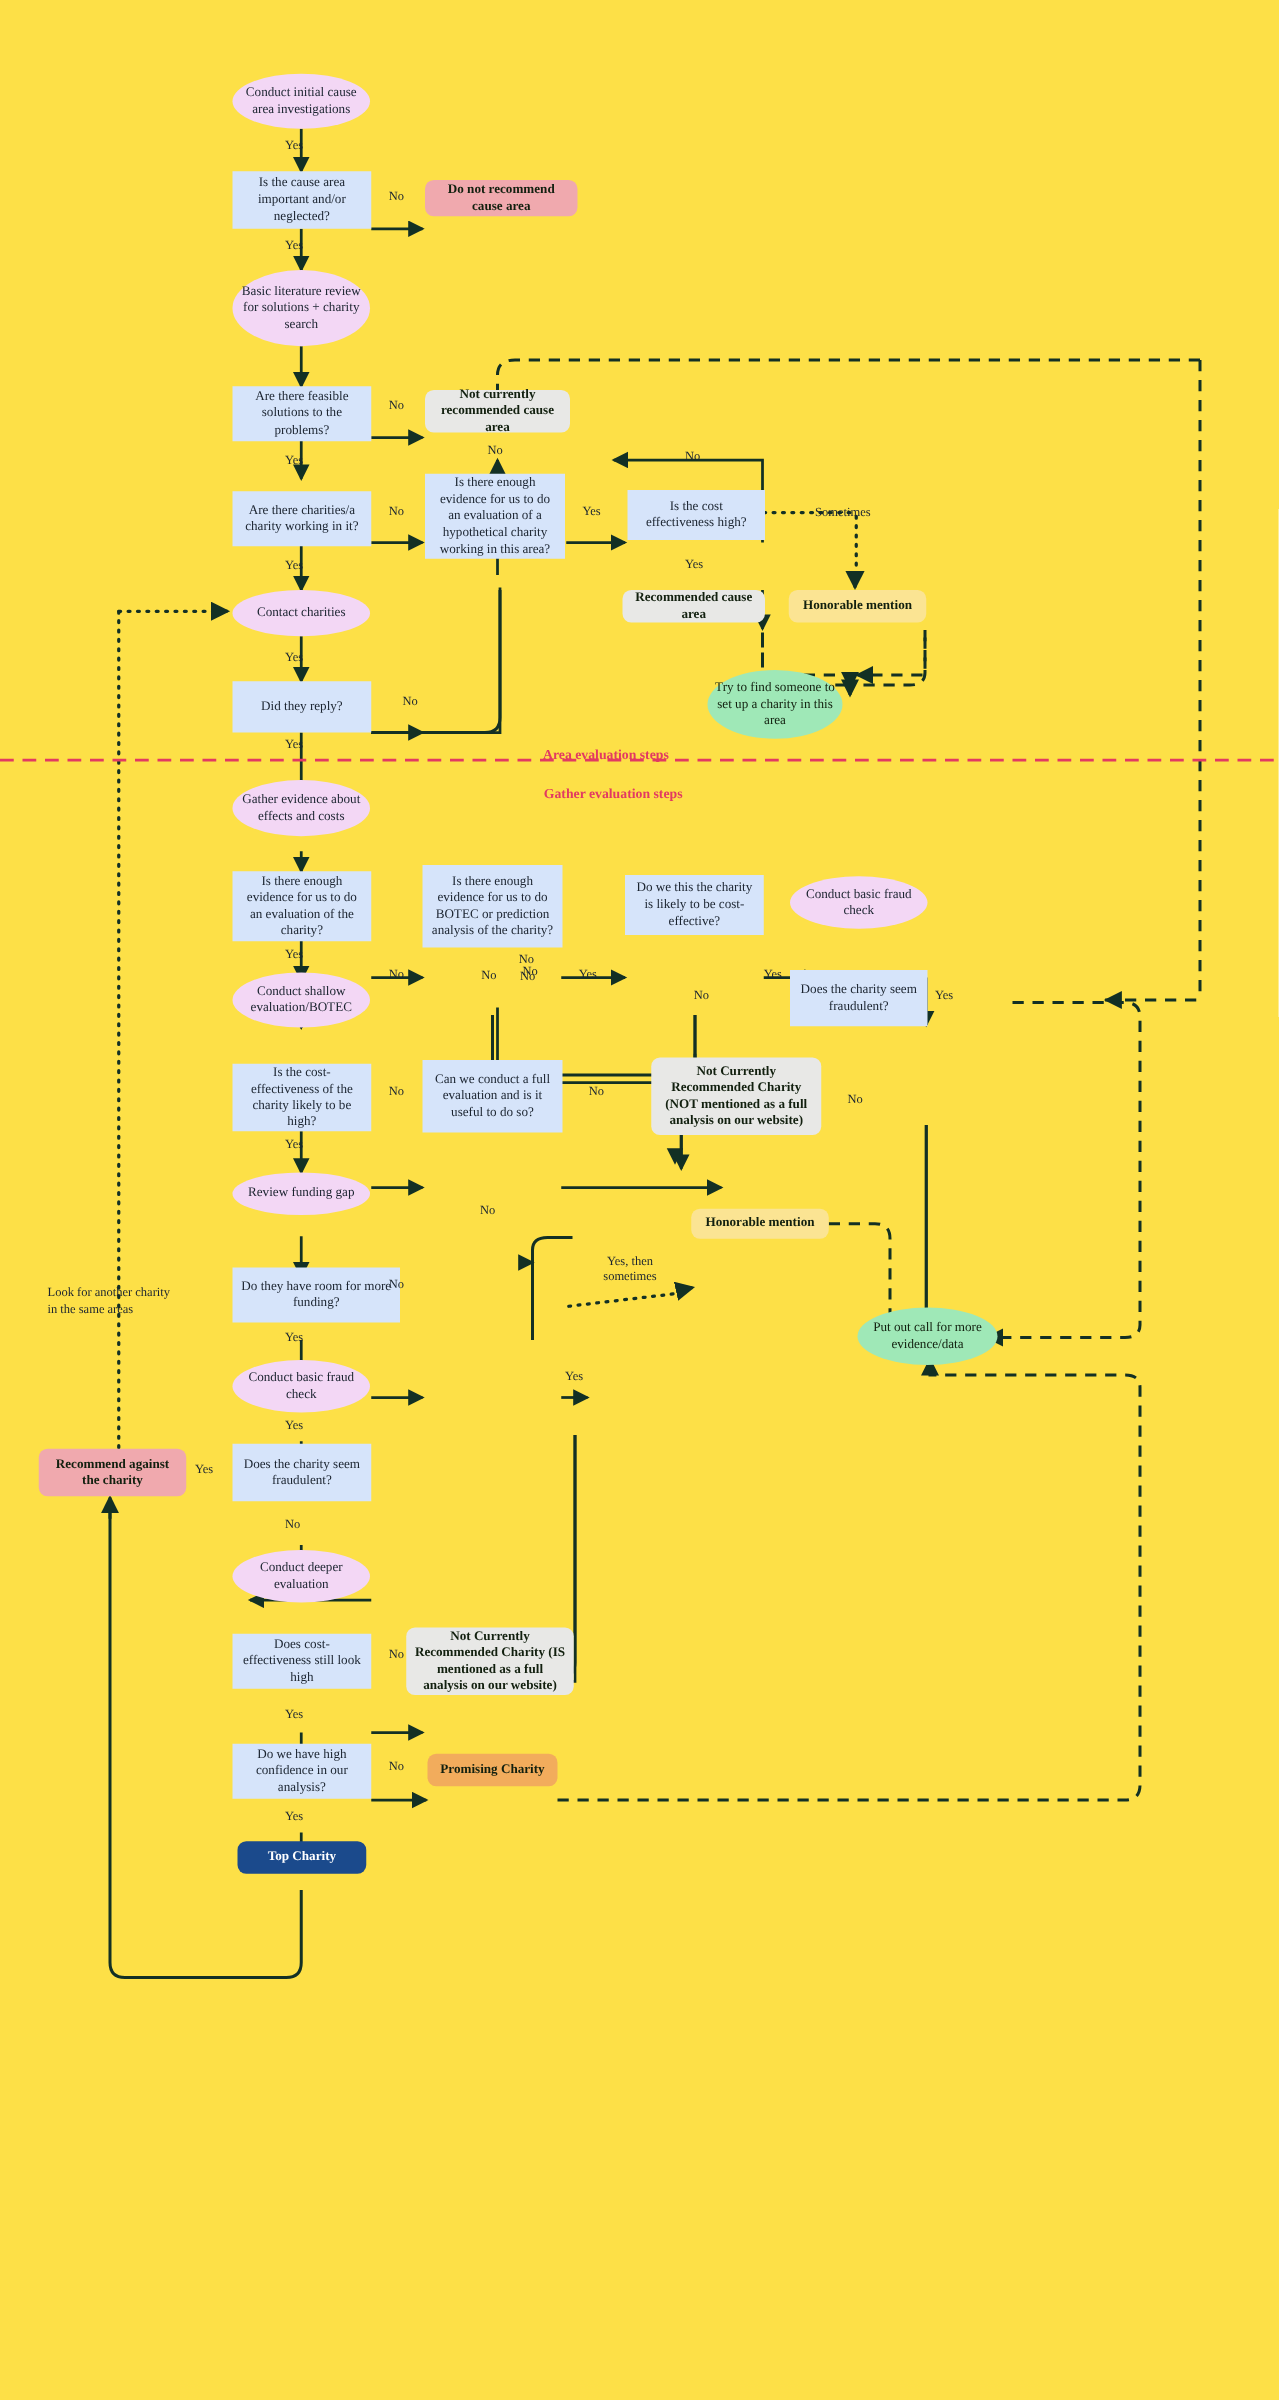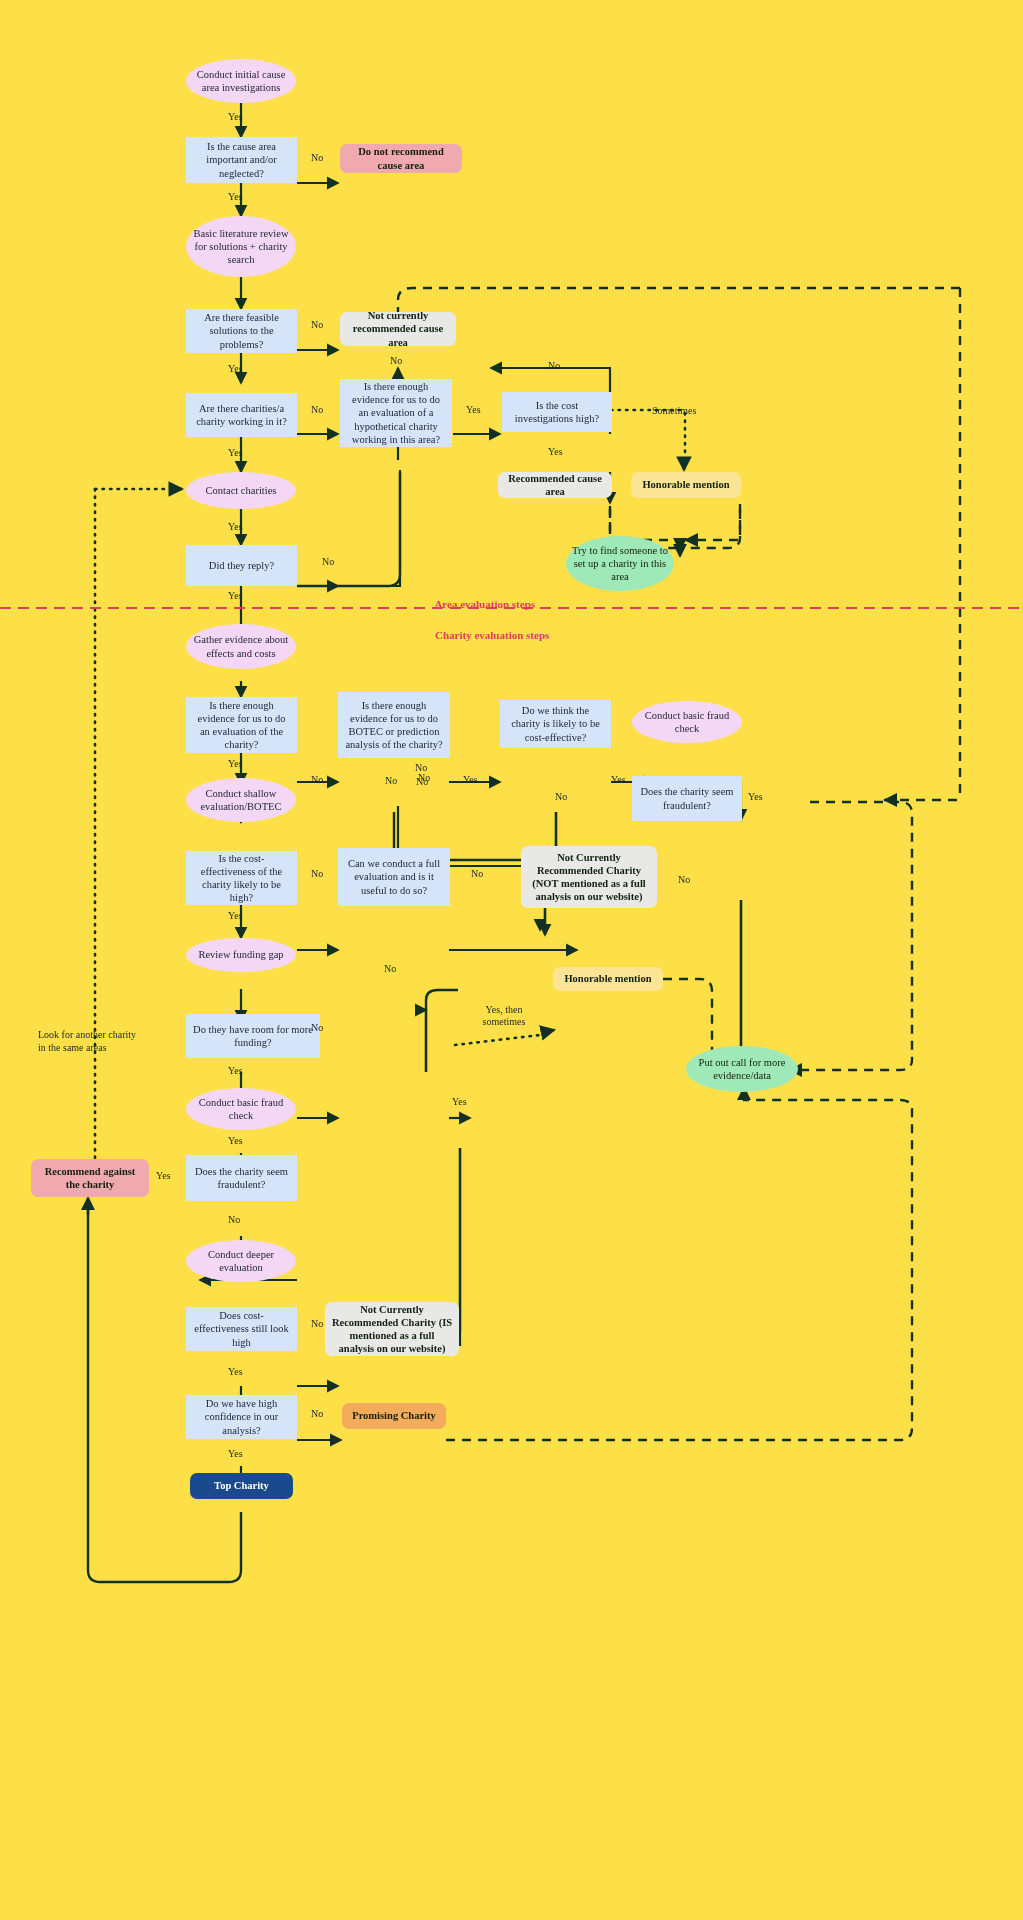--- a/index.html
+++ b/index.html
@@ -187,21 +187,21 @@
 
   <div class="node decision" style="left:186px;top:393px;width:111px;height:44px;">
     <span class="txt">Are there charities/a charity working in it?</span>
   </div>
 
   <div class="node decision" style="left:340px;top:379px;width:112px;height:68px;">
     <span class="txt">Is there enough evidence for us to do an evaluation of a hypothetical charity working in this area?</span>
   </div>
 
   <div class="node decision" style="left:502px;top:392px;width:110px;height:40px;">
-    <span class="txt">Is the cost investigations high?</span>
+    <span class="txt">Is the cost effectiveness high?</span>
   </div>
 
   <div class="node terminal-grey" style="left:498px;top:472px;width:114px;height:26px;">
     <span class="txt">Recommended cause area</span>
   </div>
 
   <div class="node terminal-yellow" style="left:631px;top:472px;width:110px;height:26px;">
     <span class="txt">Honorable mention</span>
   </div>
 
@@ -223,21 +223,21 @@
 
   <div class="node decision" style="left:186px;top:697px;width:111px;height:56px;">
     <span class="txt">Is there enough evidence for us to do an evaluation of the charity?</span>
   </div>
 
   <div class="node decision" style="left:338px;top:692px;width:112px;height:66px;">
     <span class="txt">Is there enough evidence for us to do BOTEC or prediction analysis of the charity?</span>
   </div>
 
   <div class="node decision" style="left:500px;top:700px;width:111px;height:48px;">
-    <span class="txt">Do we think the charity is likely to be cost-effective?</span>
+    <span class="txt">Do we this the charity is likely to be cost-effective?</span>
   </div>
 
   <div class="node process" style="left:632px;top:701px;width:110px;height:42px;">
     <span class="txt">Conduct basic fraud check</span>
   </div>
 
   <div class="node decision" style="left:632px;top:776px;width:110px;height:45px;">
     <span class="txt">Does the charity seem fraudulent?</span>
   </div>
 
@@ -356,16 +356,16 @@
   <div class="edgelabel" style="left:452px;top:1096px;"><span>Yes</span></div>
   <div class="edgelabel" style="left:311px;top:1318px;"><span>No</span></div>
   <div class="edgelabel" style="left:228px;top:1366px;"><span>Yes</span></div>
   <div class="edgelabel" style="left:311px;top:1408px;"><span>No</span></div>
   <div class="edgelabel" style="left:228px;top:1448px;"><span>Yes</span></div>
 
   <div class="sectionlabel" style="left:424px;top:586px;">
     <span>Area evaluation steps</span>
   </div>
   <div class="sectionlabel" style="left:424px;top:617px;">
-    <span>Charity evaluation steps</span>
+    <span>Gather evaluation steps</span>
   </div>
 
 </div>
 
 </body></html>

